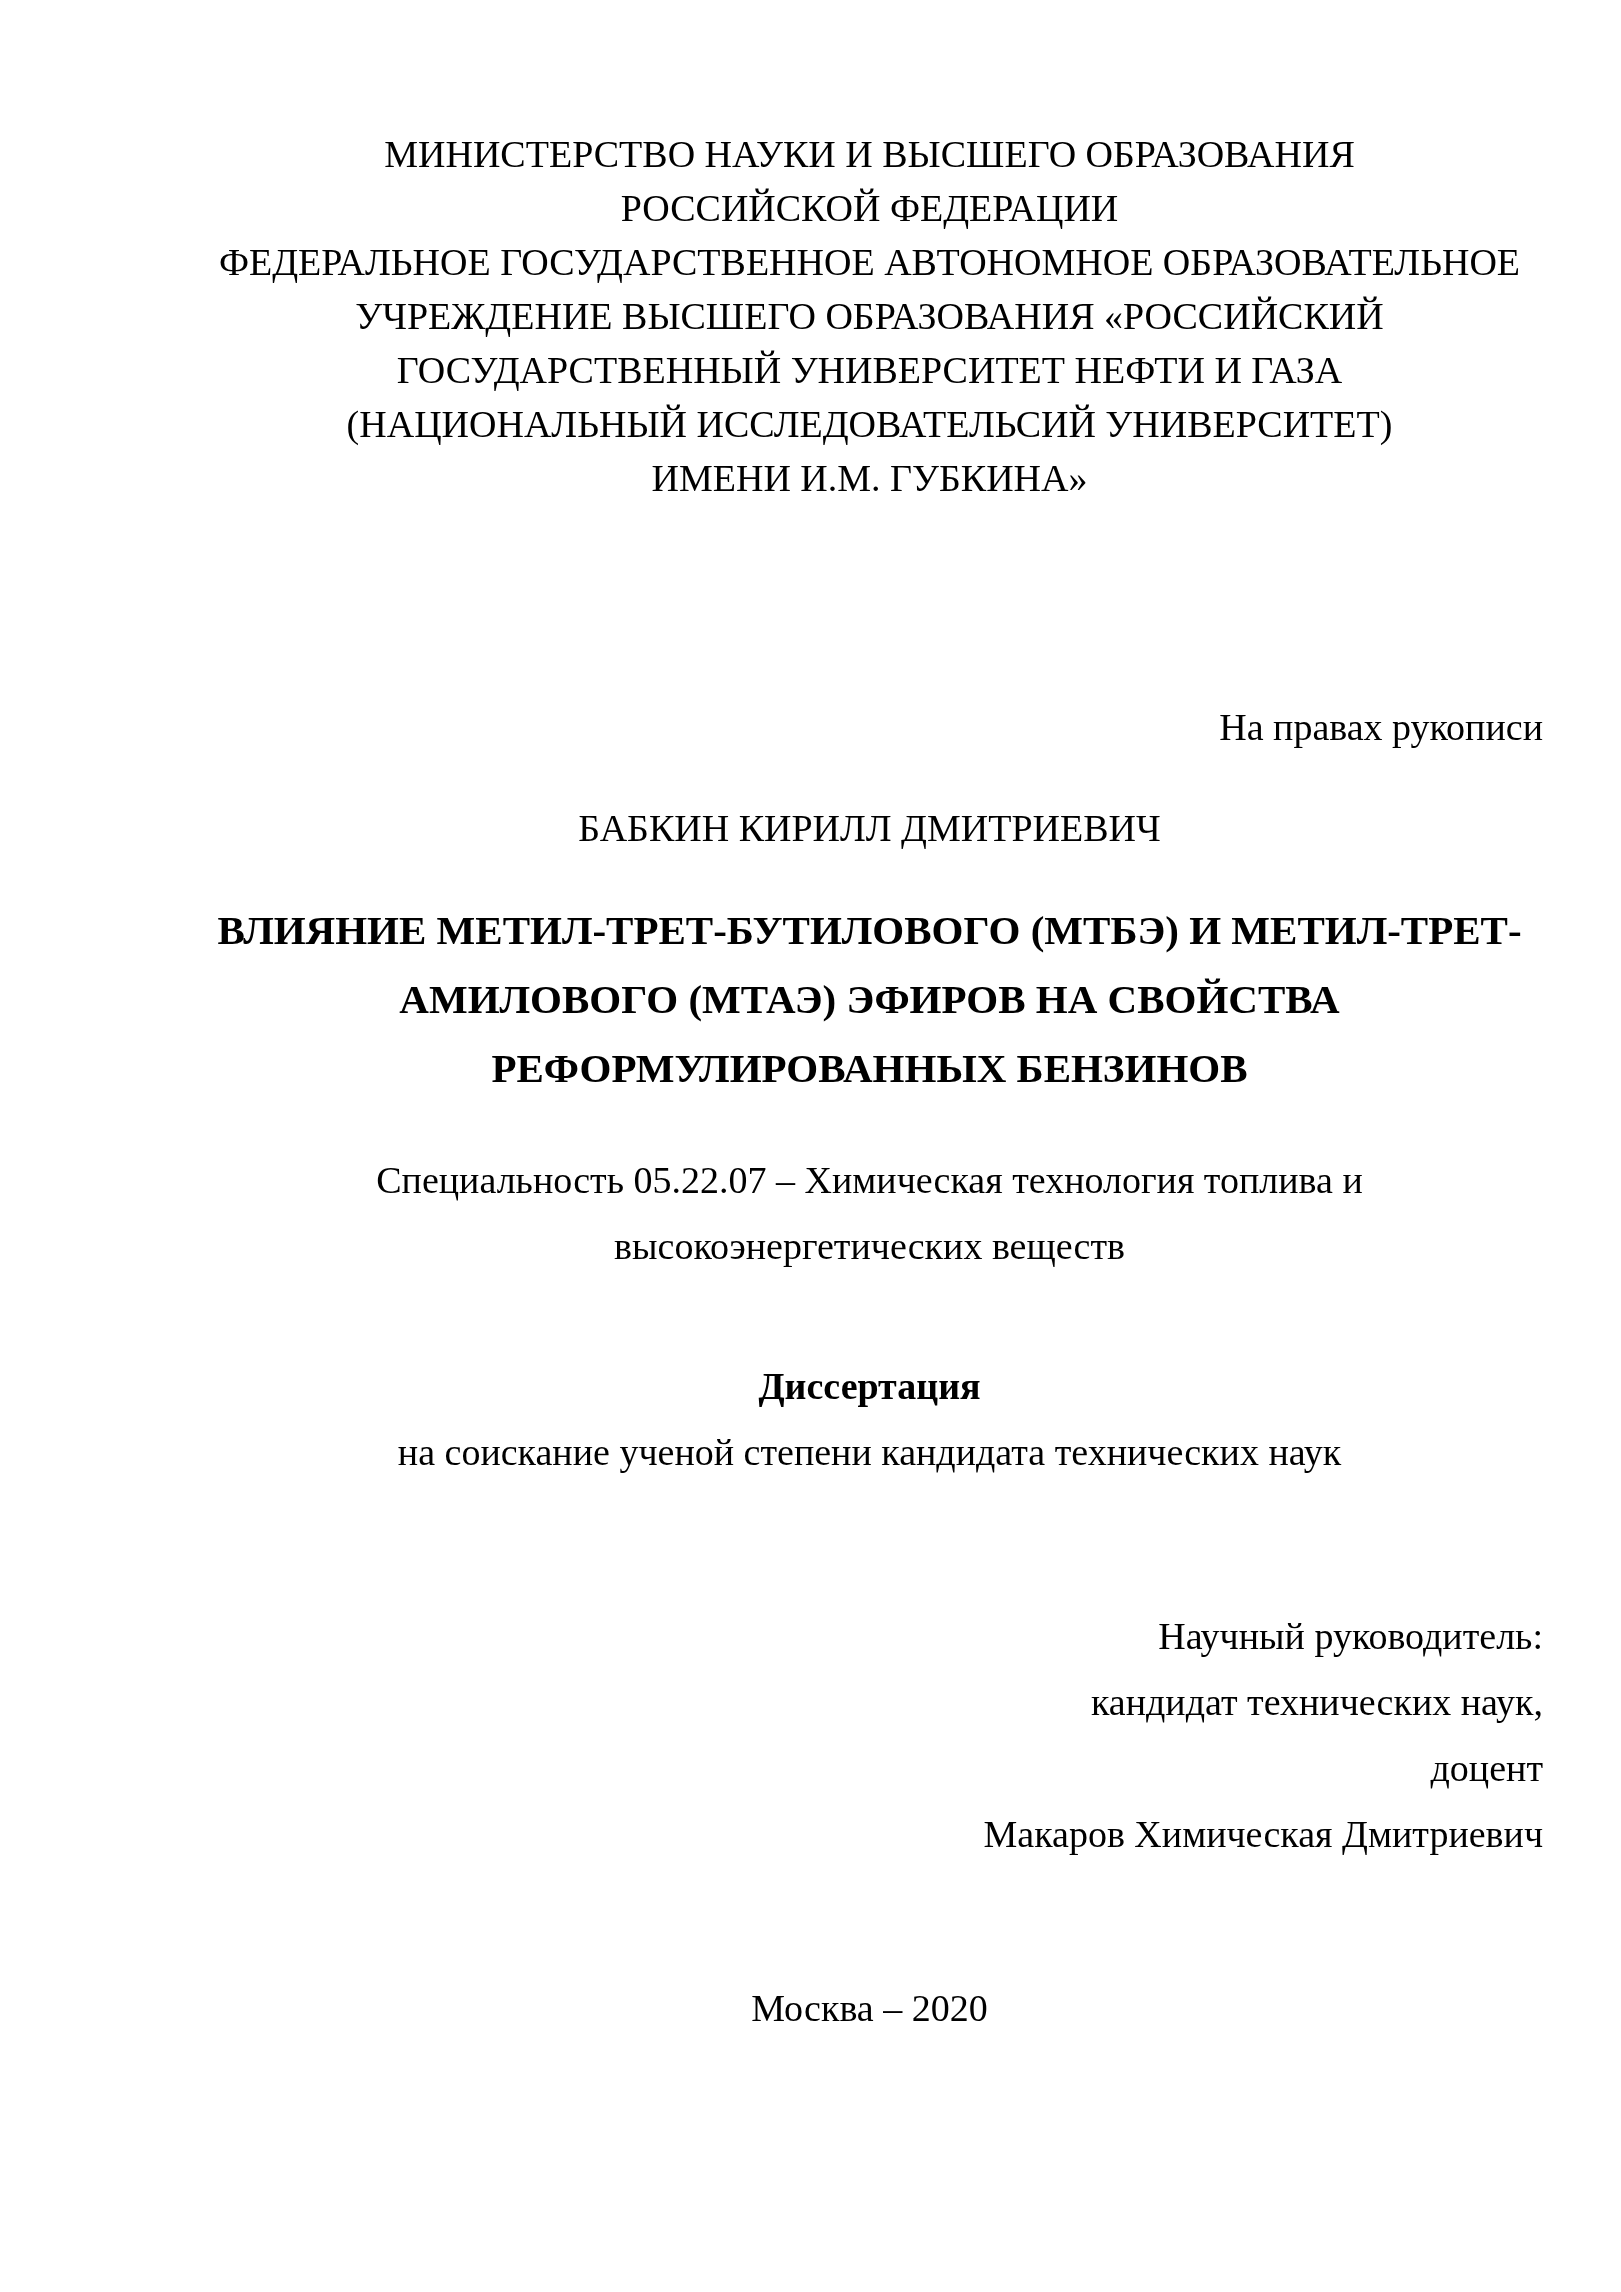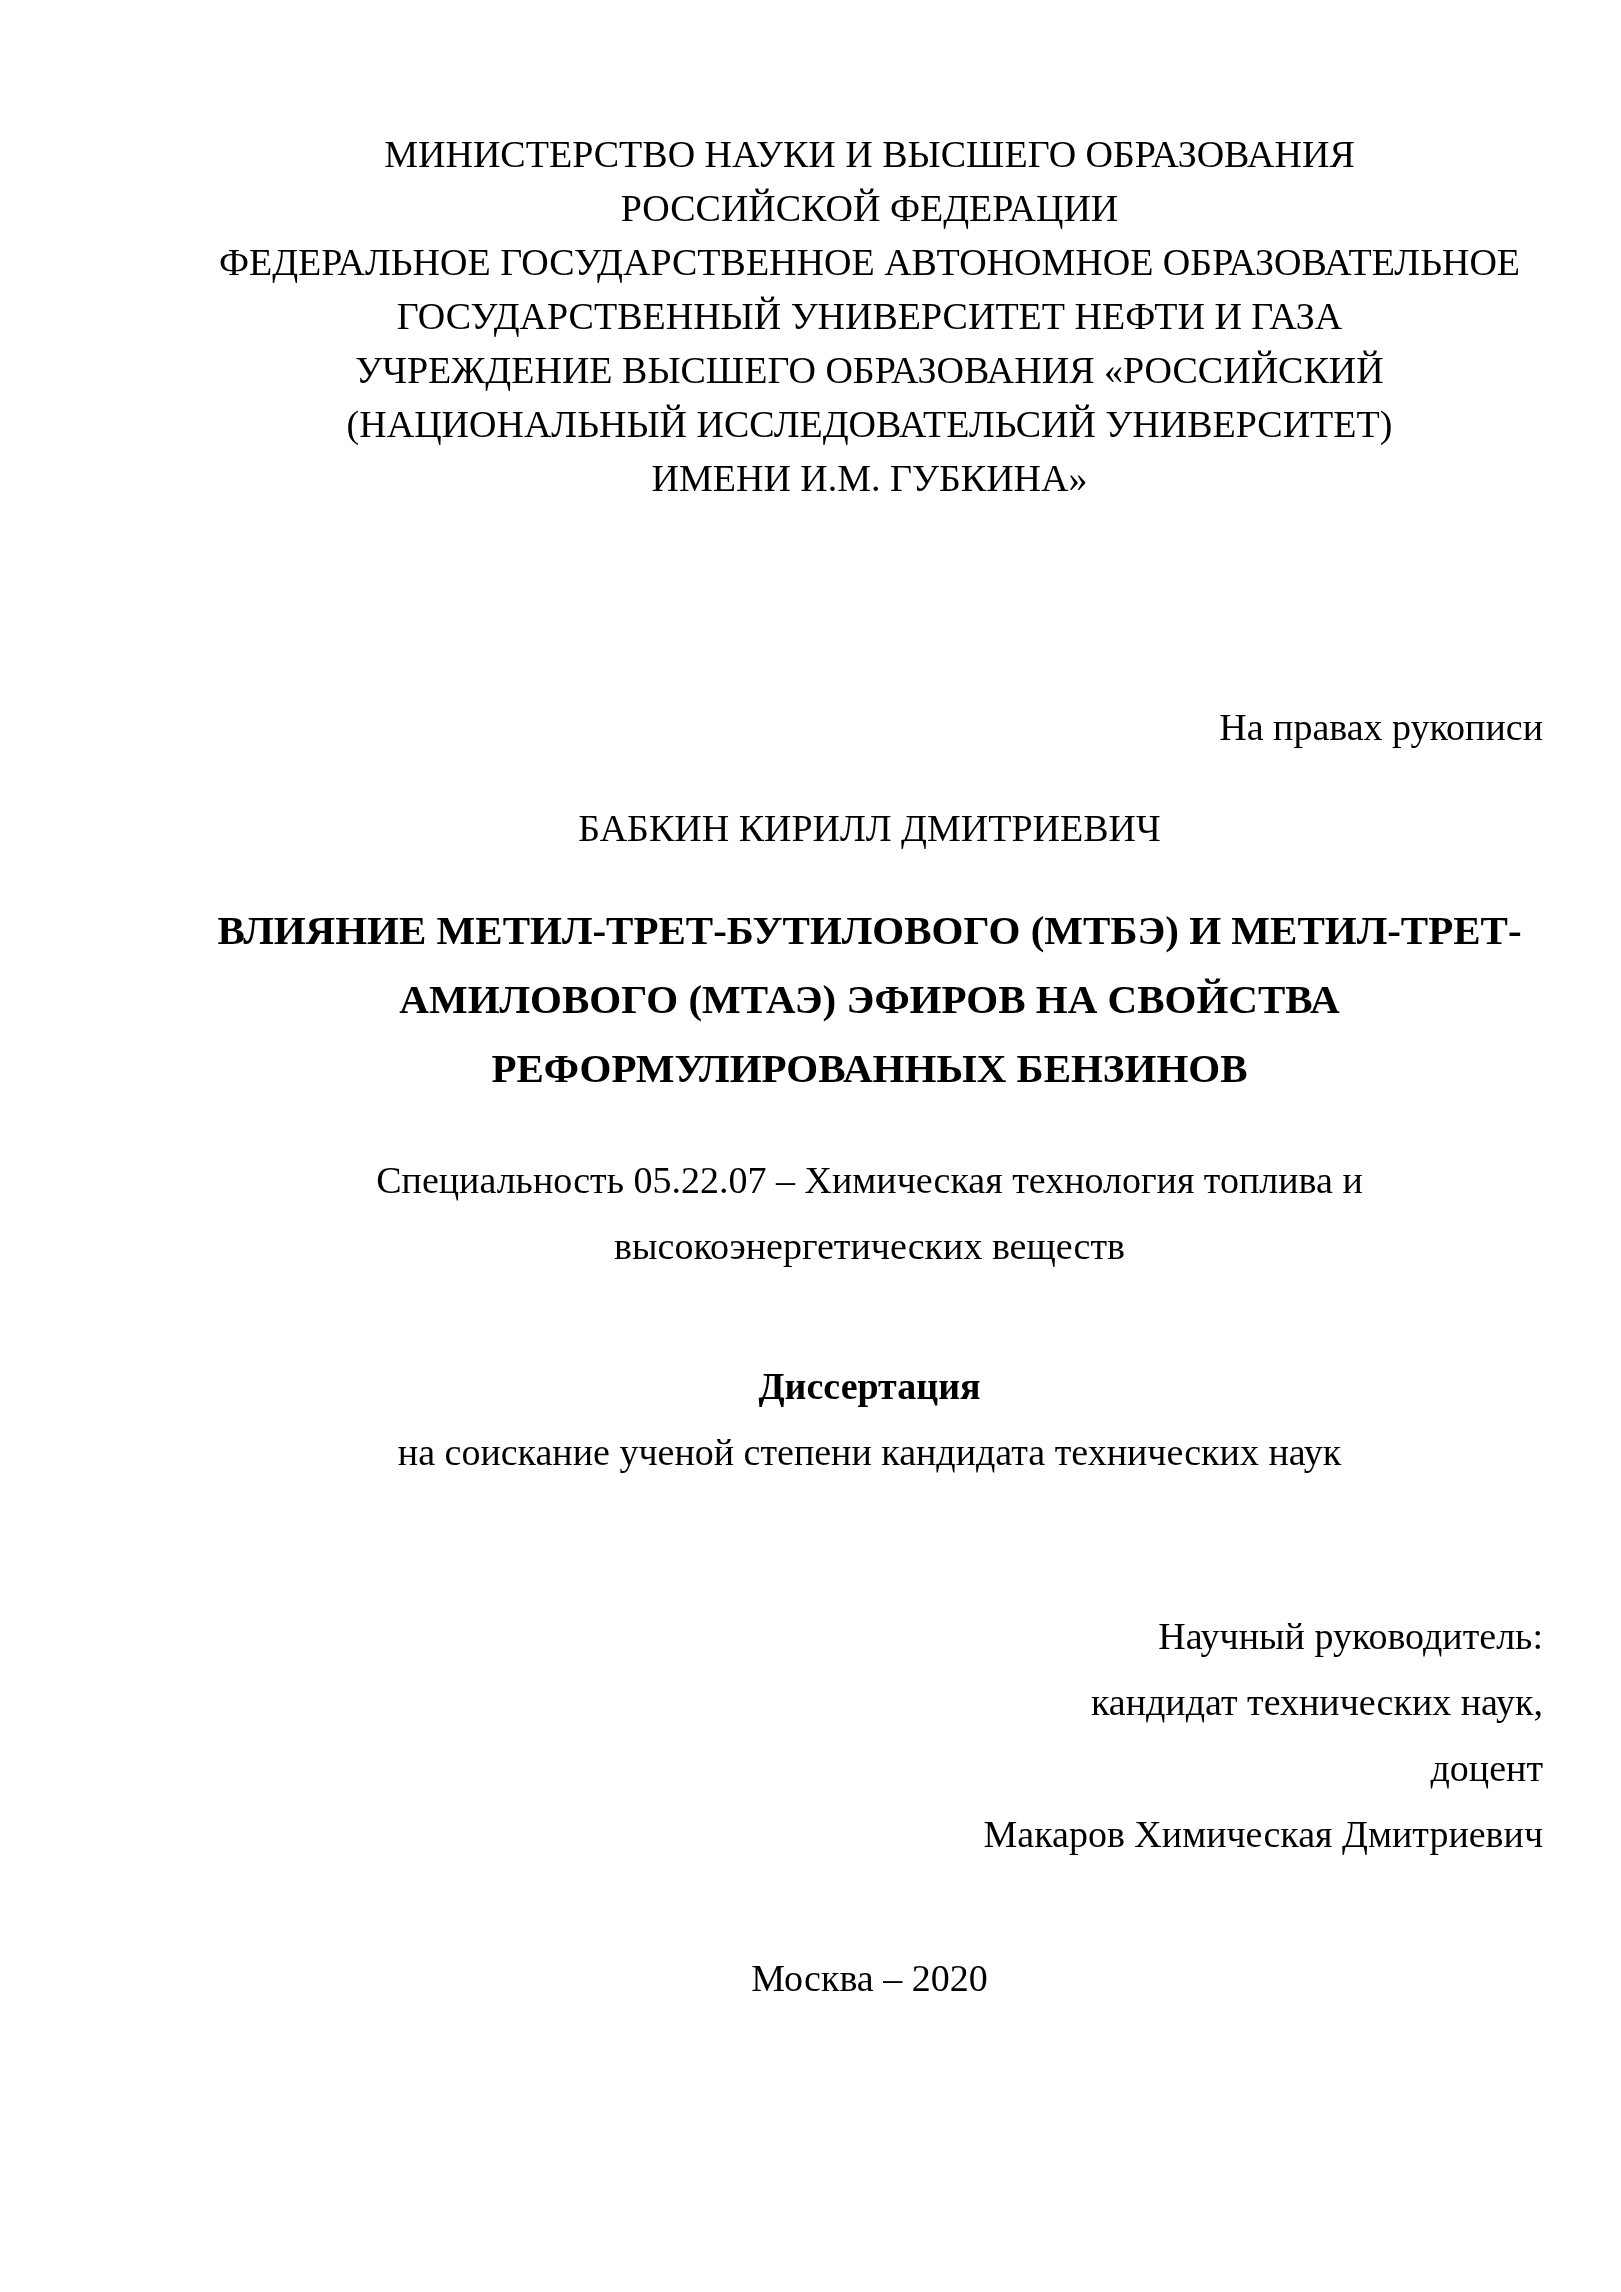--- a/index.html
+++ b/index.html
@@ -55,34 +55,34 @@
   }
   .degree-block .bold-line { font-weight: bold; }
   .supervisor-block {
     font-size: 38px;
     line-height: 66px;
     margin-top: 118px;
   }
   .city-year {
     font-size: 38px;
     line-height: 43px;
-    margin-top: 90px;
+    margin-top: 120px;
   }
 </style>
 </head>
 <body>
 
 <div class="page">
 
   <div class="org-header center">
     <div>МИНИСТЕРСТВО НАУКИ И ВЫСШЕГО ОБРАЗОВАНИЯ</div>
     <div>РОССИЙСКОЙ ФЕДЕРАЦИИ</div>
     <div>ФЕДЕРАЛЬНОЕ ГОСУДАРСТВЕННОЕ АВТОНОМНОЕ ОБРАЗОВАТЕЛЬНОЕ</div>
+    <div>УЧРЕЖДЕНИЕ ВЫСШЕГО ОБРАЗОВАНИЯ «РОССИЙСКИЙ</div>
     <div>ГОСУДАРСТВЕННЫЙ УНИВЕРСИТЕТ НЕФТИ И ГАЗА</div>
-    <div>УЧРЕЖДЕНИЕ ВЫСШЕГО ОБРАЗОВАНИЯ «РОССИЙСКИЙ</div>
     <div>(НАЦИОНАЛЬНЫЙ ИССЛЕДОВАТЕЛЬСИЙ УНИВЕРСИТЕТ)</div>
     <div>ИМЕНИ И.М. ГУБКИНА»</div>
   </div>
 
   <div class="manuscript-note right">На правах рукописи</div>
 
   <div class="author-name center">БАБКИН КИРИЛЛ ДМИТРИЕВИЧ</div>
 
   <div class="diss-title center">
     <div>ВЛИЯНИЕ МЕТИЛ-ТРЕТ-БУТИЛОВОГО (МТБЭ) И МЕТИЛ-ТРЕТ-</div>

